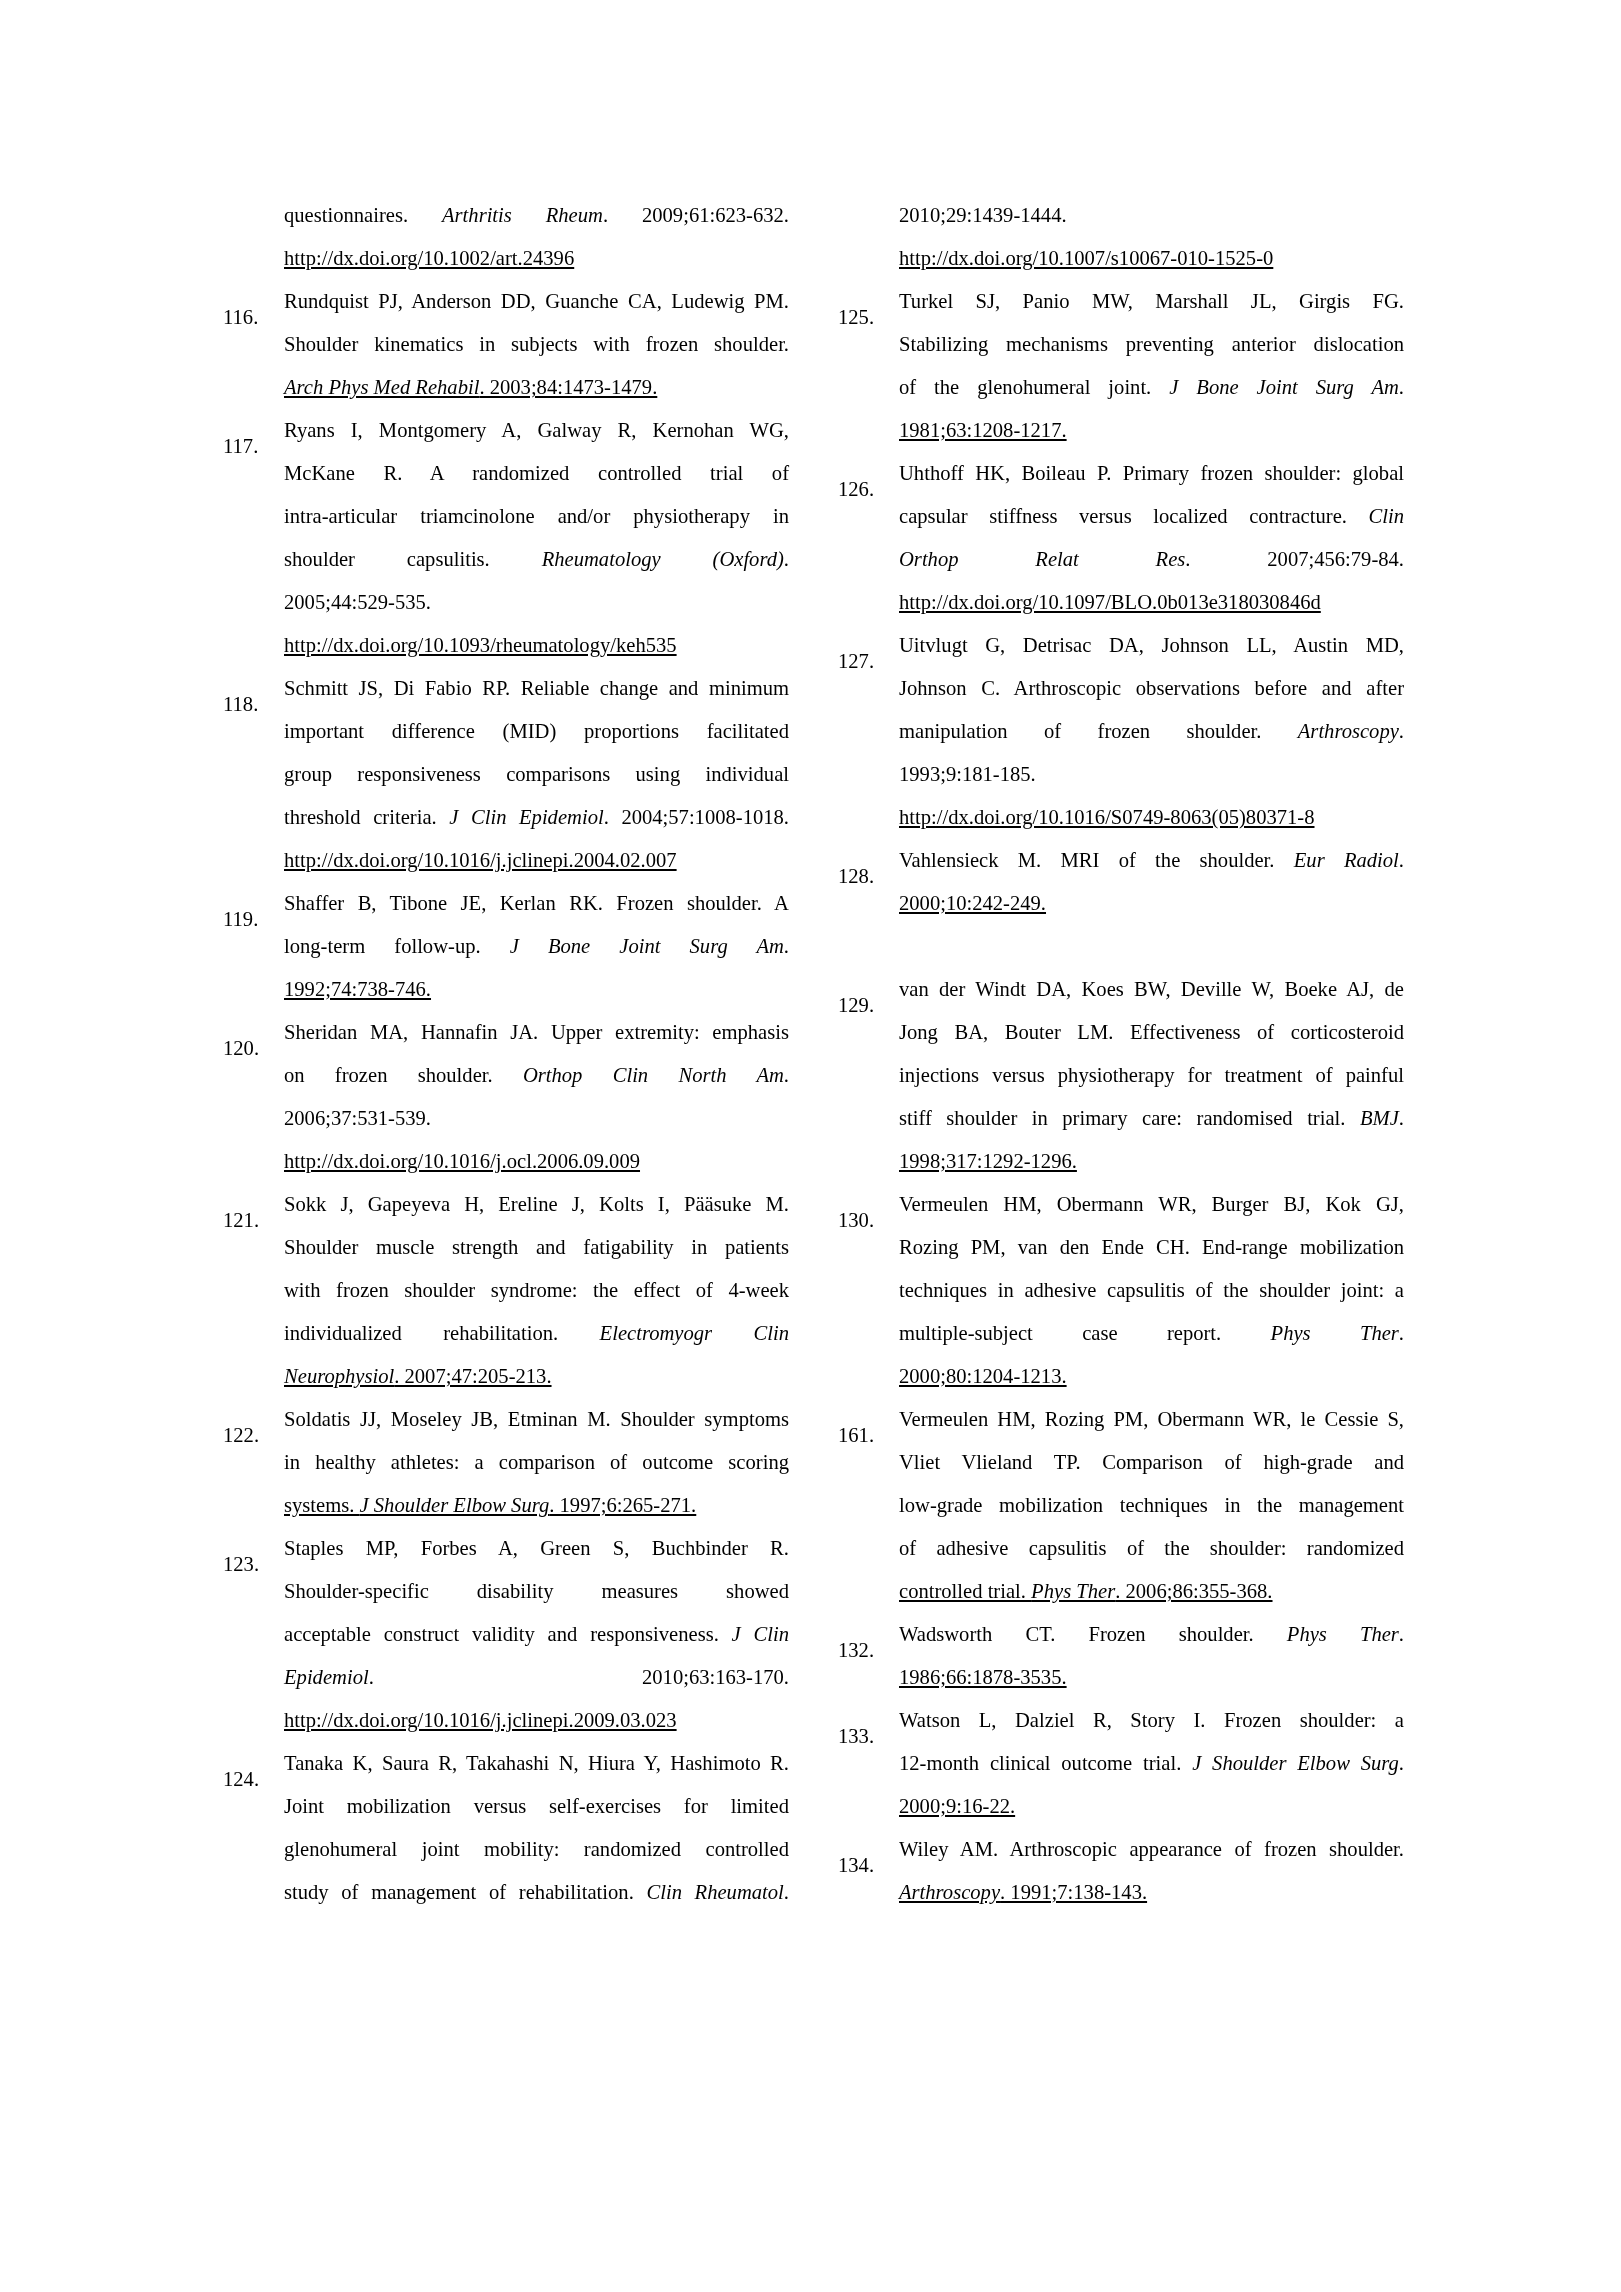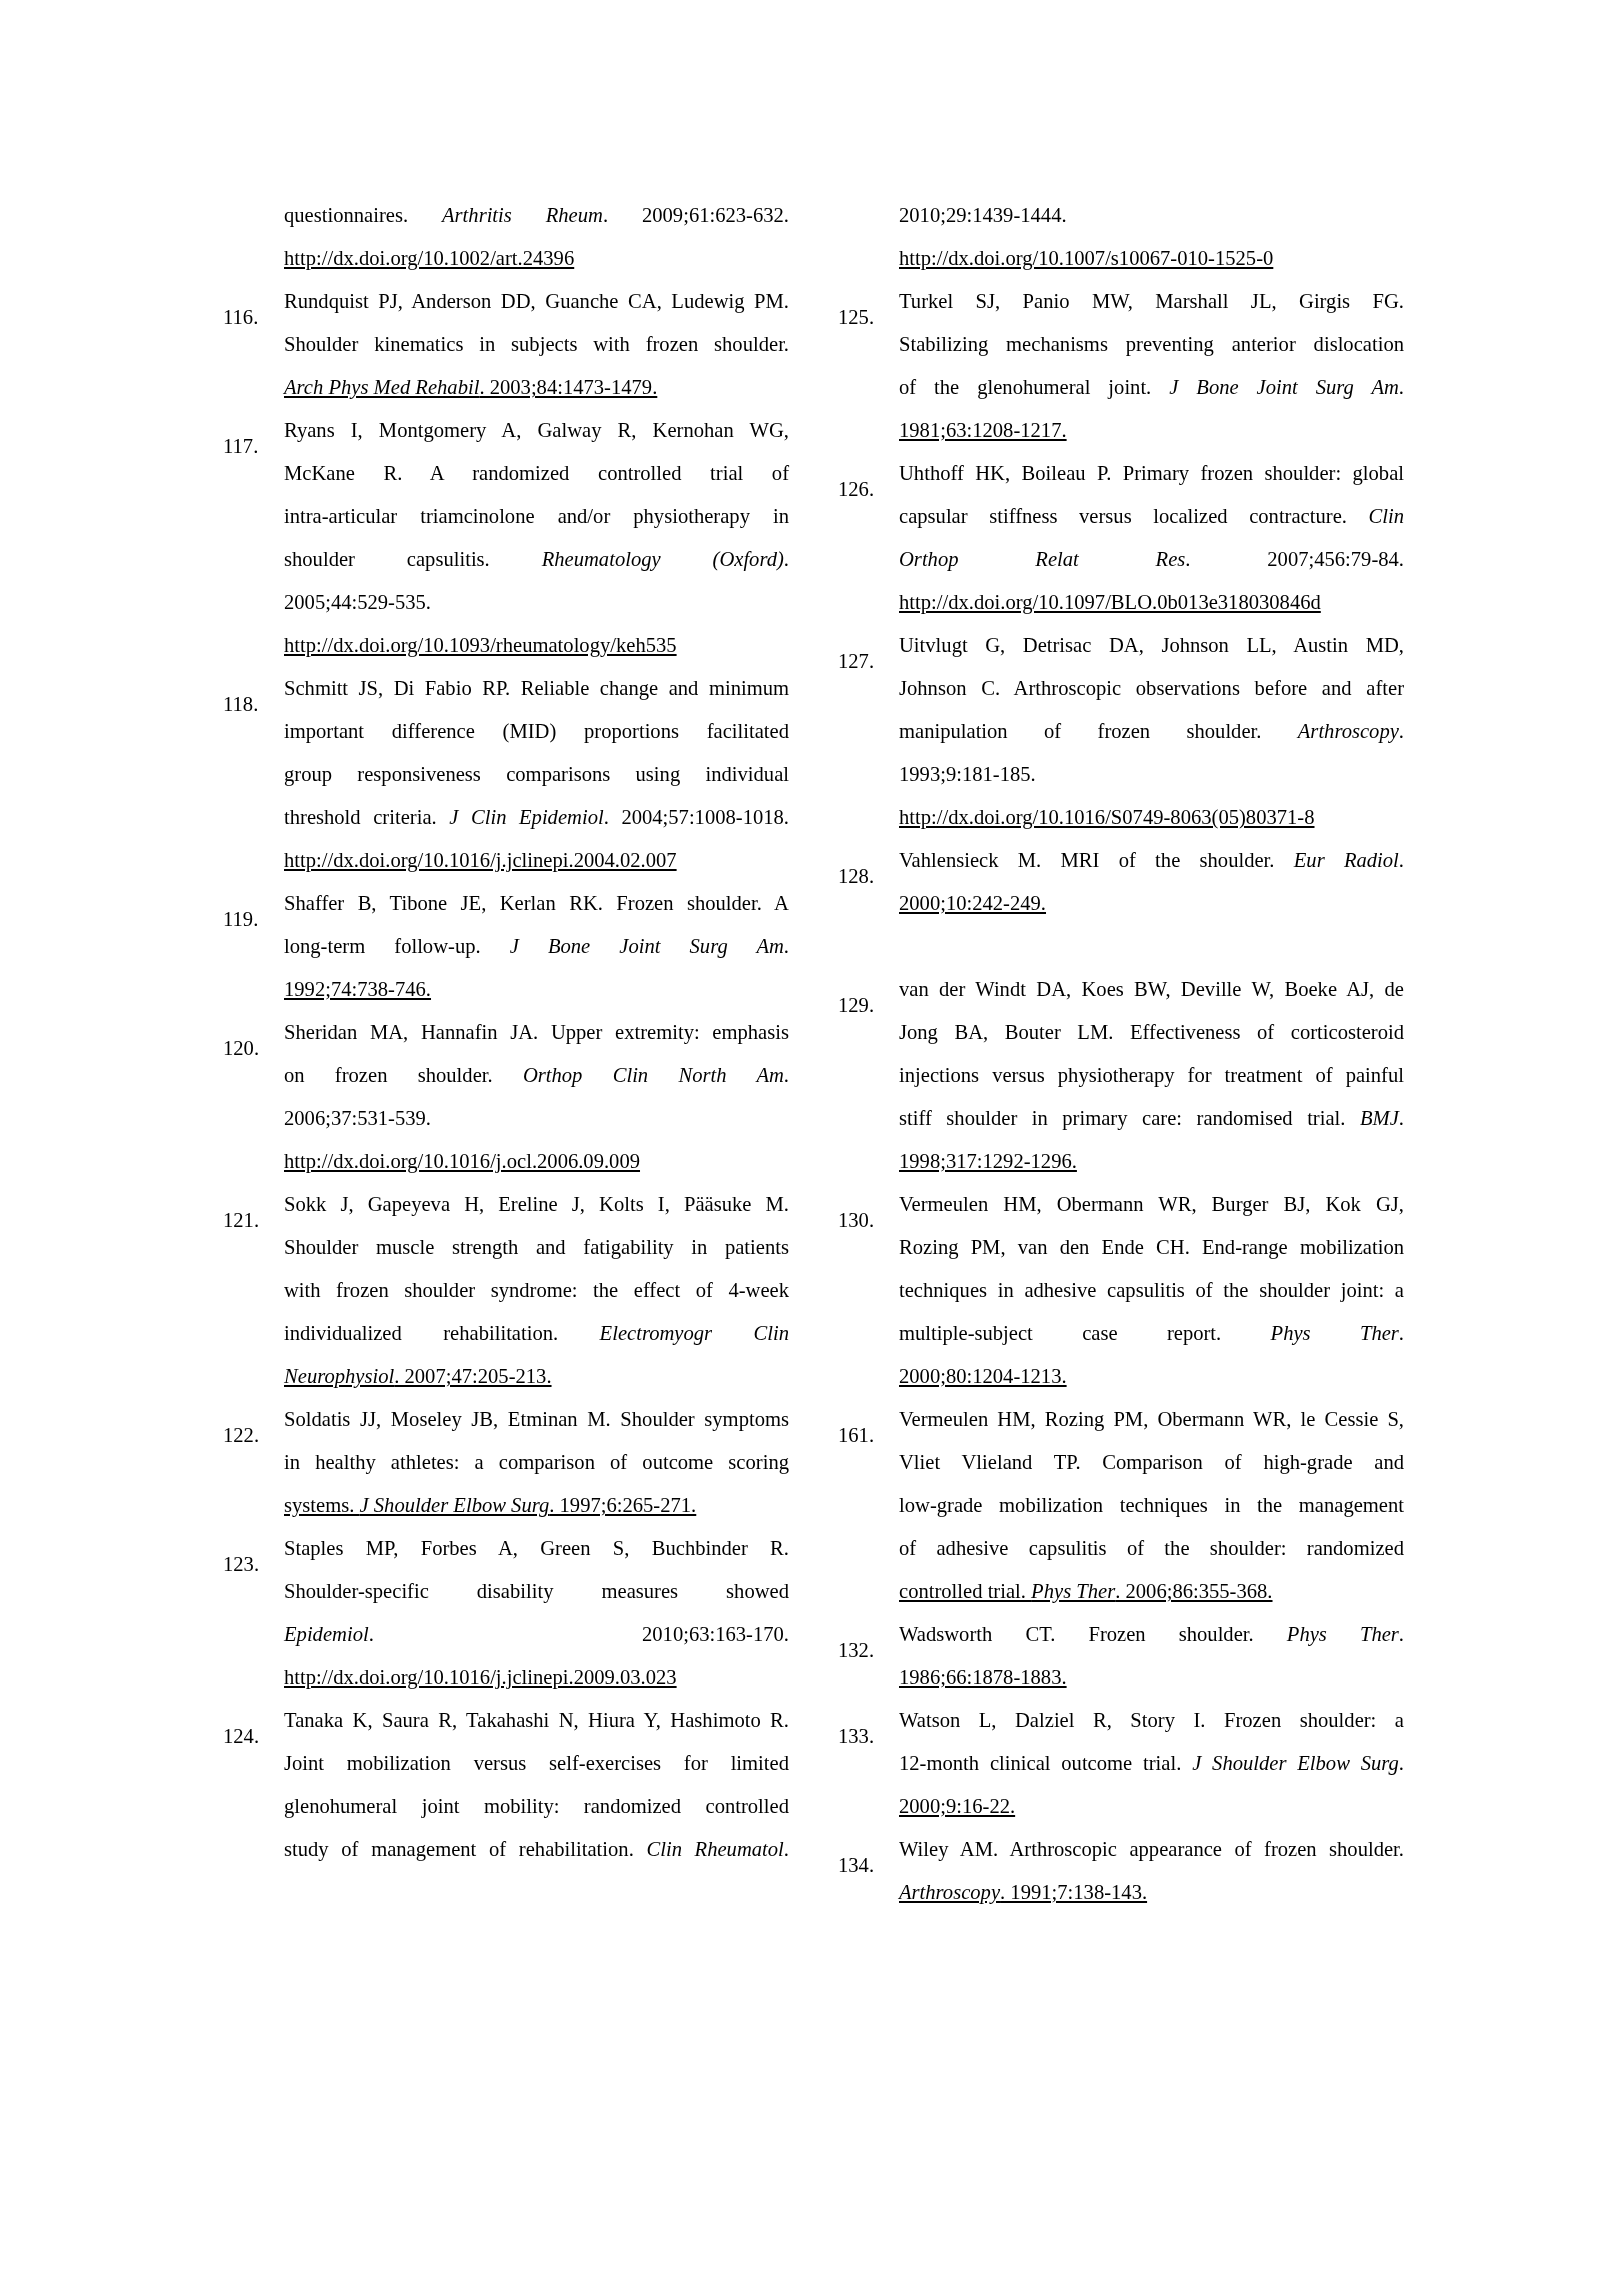--- a/index.html
+++ b/index.html
@@ -80,20 +80,21 @@
       <div class="ref">
         <div class="num">122.</div>
         <div class="line">Soldatis JJ, Moseley JB, Etminan M. Shoulder symptoms</div>
         <div class="line">in healthy athletes: a comparison of outcome scoring</div>
         <div class="line last">systems. <i>J Shoulder Elbow Surg</i>. 1997;6:265-271.</div>
       </div>
       <div class="ref">
         <div class="num">123.</div>
         <div class="line">Staples MP, Forbes A, Green S, Buchbinder R.</div>
         <div class="line">Shoulder-specific disability measures showed</div>
+        <div class="line">acceptable construct validity and responsiveness. <i>J Clin</i></div>
         <div class="line"><i>Epidemiol</i>. 2010;63:163-170.</div>
         <div class="line last">http://dx.doi.org/10.1016/j.jclinepi.2009.03.023</div>
       </div>
       <div class="ref">
         <div class="num">124.</div>
         <div class="line">Tanaka K, Saura R, Takahashi N, Hiura Y, Hashimoto R.</div>
         <div class="line">Joint mobilization versus self-exercises for limited</div>
         <div class="line">glenohumeral joint mobility: randomized controlled</div>
         <div class="line">study of management of rehabilitation. <i>Clin Rheumatol</i>.</div>
       </div>
@@ -150,21 +151,21 @@
         <div class="num">161.</div>
         <div class="line">Vermeulen HM, Rozing PM, Obermann WR, le Cessie S,</div>
         <div class="line">Vliet Vlieland TP. Comparison of high-grade and</div>
         <div class="line">low-grade mobilization techniques in the management</div>
         <div class="line">of adhesive capsulitis of the shoulder: randomized</div>
         <div class="line last">controlled trial. <i>Phys Ther</i>. 2006;86:355-368.</div>
       </div>
       <div class="ref">
         <div class="num">132.</div>
         <div class="line">Wadsworth CT. Frozen shoulder. <i>Phys Ther</i>.</div>
-        <div class="line last">1986;66:1878-1883.</div>
+        <div class="line last">1986;66:1878-3535.</div>
       </div>
       <div class="ref">
         <div class="num">133.</div>
         <div class="line">Watson L, Dalziel R, Story I. Frozen shoulder: a</div>
         <div class="line">12-month clinical outcome trial. <i>J Shoulder Elbow Surg</i>.</div>
         <div class="line last">2000;9:16-22.</div>
       </div>
       <div class="ref">
         <div class="num">134.</div>
         <div class="line">Wiley AM. Arthroscopic appearance of frozen shoulder.</div>

